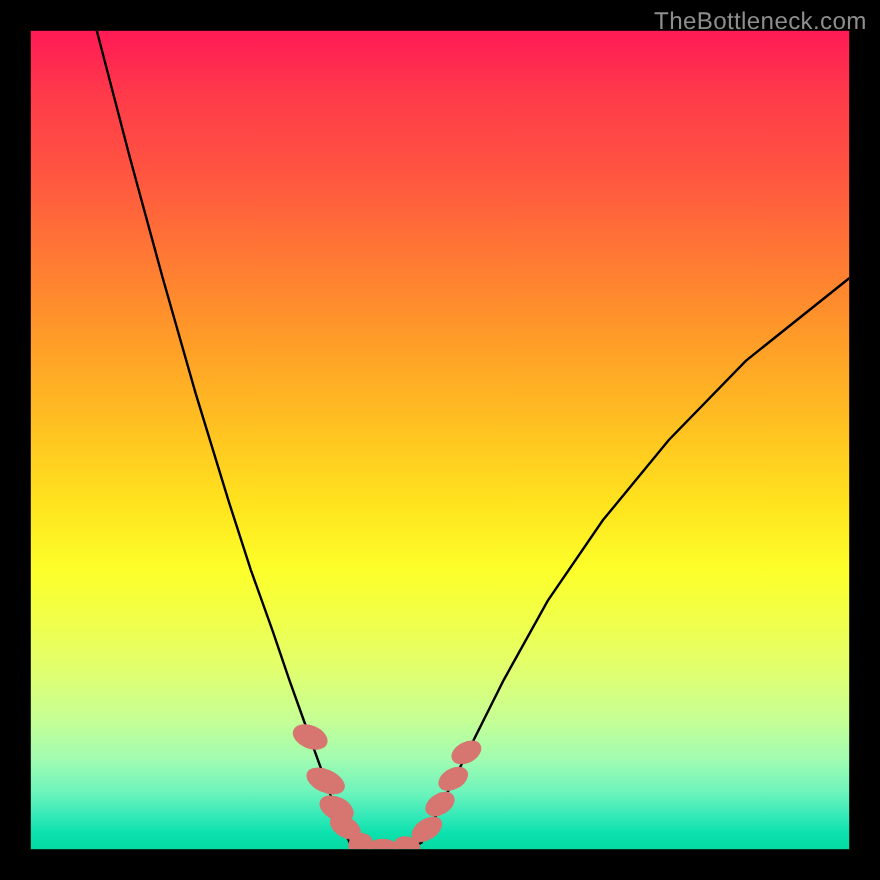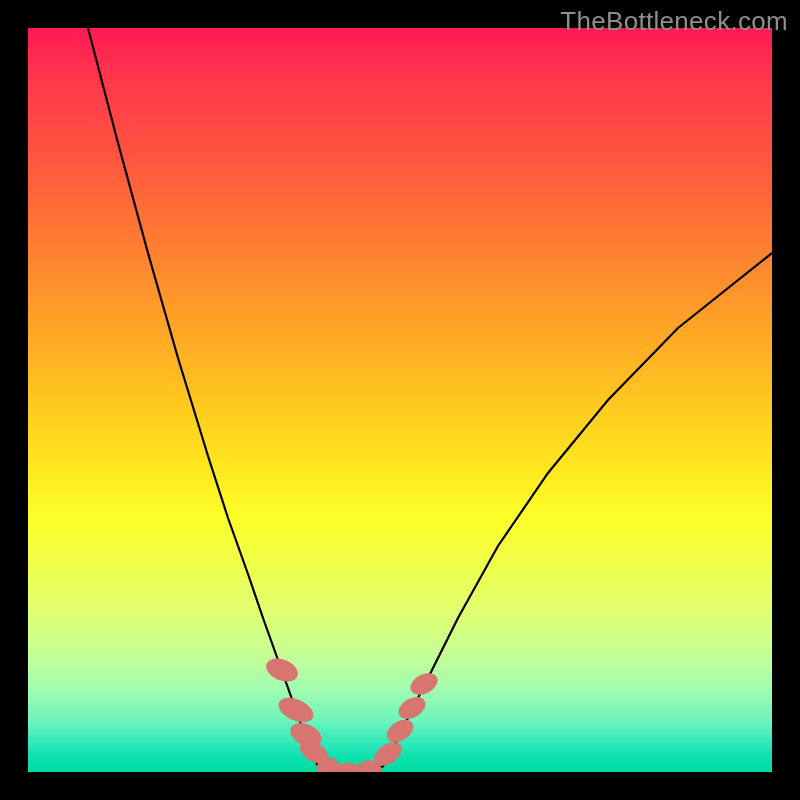--- a/index.html
+++ b/index.html
@@ -41,21 +41,21 @@
       #0de1ae 98%,
       #03daa2 100%
     );
     overflow: hidden;
   }
   .watermark {
     position: absolute;
     top: 6px;
     right: 12px;
     color: #8e8e8e;
-    font-size: 26px;
+    font-size: 22px;
     font-weight: 500;
     letter-spacing: 0.3px;
   }
   svg.curve {
     position: absolute;
     top: 0; left: 0;
     width: 744px;
     height: 744px;
   }
   svg .cline {

